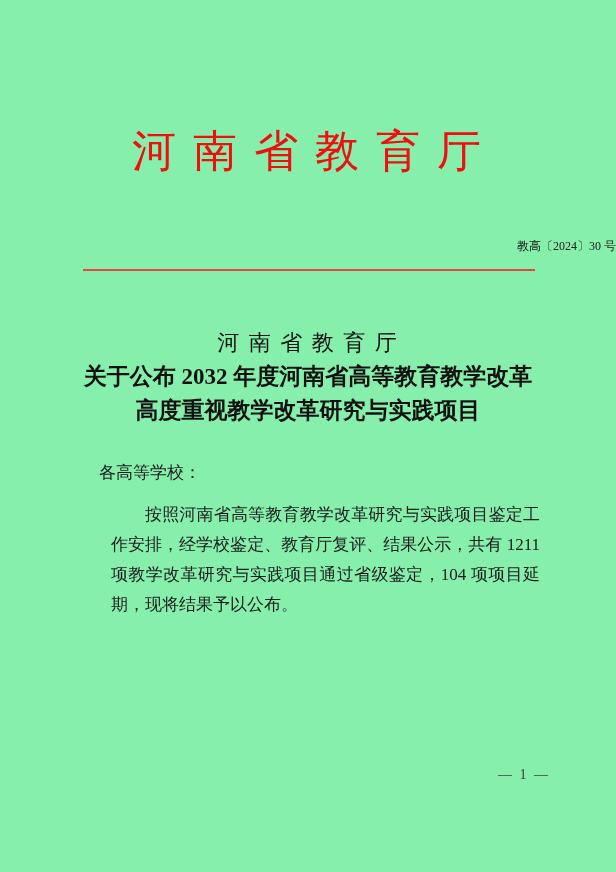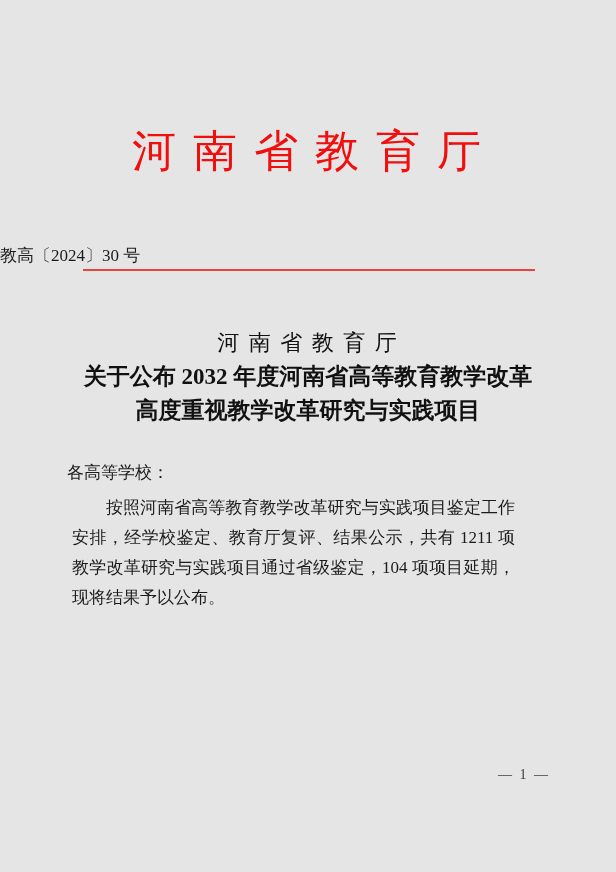--- a/index.html
+++ b/index.html
@@ -4,44 +4,44 @@
 <style>
   html, body {
     margin: 0;
     padding: 0;
     background: #ffffff;
   }
   .page {
     position: relative;
     width: 616px;
     height: 872px;
-    background: #e5e5e5;
+    background: #86efac;
     overflow: hidden;
     font-family: "Liberation Serif", "DejaVu Serif", serif;
     color: #1b1b1b;
   }
   .letterhead {
     position: absolute;
     top: 126px;
     left: 0;
     right: 0;
     text-align: center;
     font-size: 44px;
     line-height: 52px;
     font-weight: 400;
     letter-spacing: 3px;
     white-space: nowrap;
   }
   .doc-number {
     position: absolute;
-    top: 246px;
+    top: 236px;
     left: 0;
     right: 0;
-    text-align: left;
-    font-size: 17px;
+    text-align: right;
+    font-size: 12px;
     line-height: 20px;
     color: #1b1b1b;
   }
   .divider {
     position: absolute;
     top: 269px;
     left: 83px;
     width: 452px;
     height: 2px;
   }
@@ -61,32 +61,32 @@
     white-space: nowrap;
   }
   .title-line-b {
     font-size: 23px;
     line-height: 34px;
     font-weight: 700;
   }
   .body-text {
     position: absolute;
     top: 458px;
-    left: 67px;
+    left: 99px;
     width: 453px;
     font-size: 17px;
     line-height: 30px;
     text-align: justify;
     color: #1b1b1b;
   }
   .salutation {
     text-indent: 0;
   }
   .body-text p {
-    margin: 5px;
+    margin: 12px;
     text-indent: 2em;
     font-family: Liberation Serif, serif;
   }
   .page-number {
     position: absolute;
     top: 767px;
     right: 66px;
     font-size: 14px;
     line-height: 16px;
     color: #3a3a3a;

